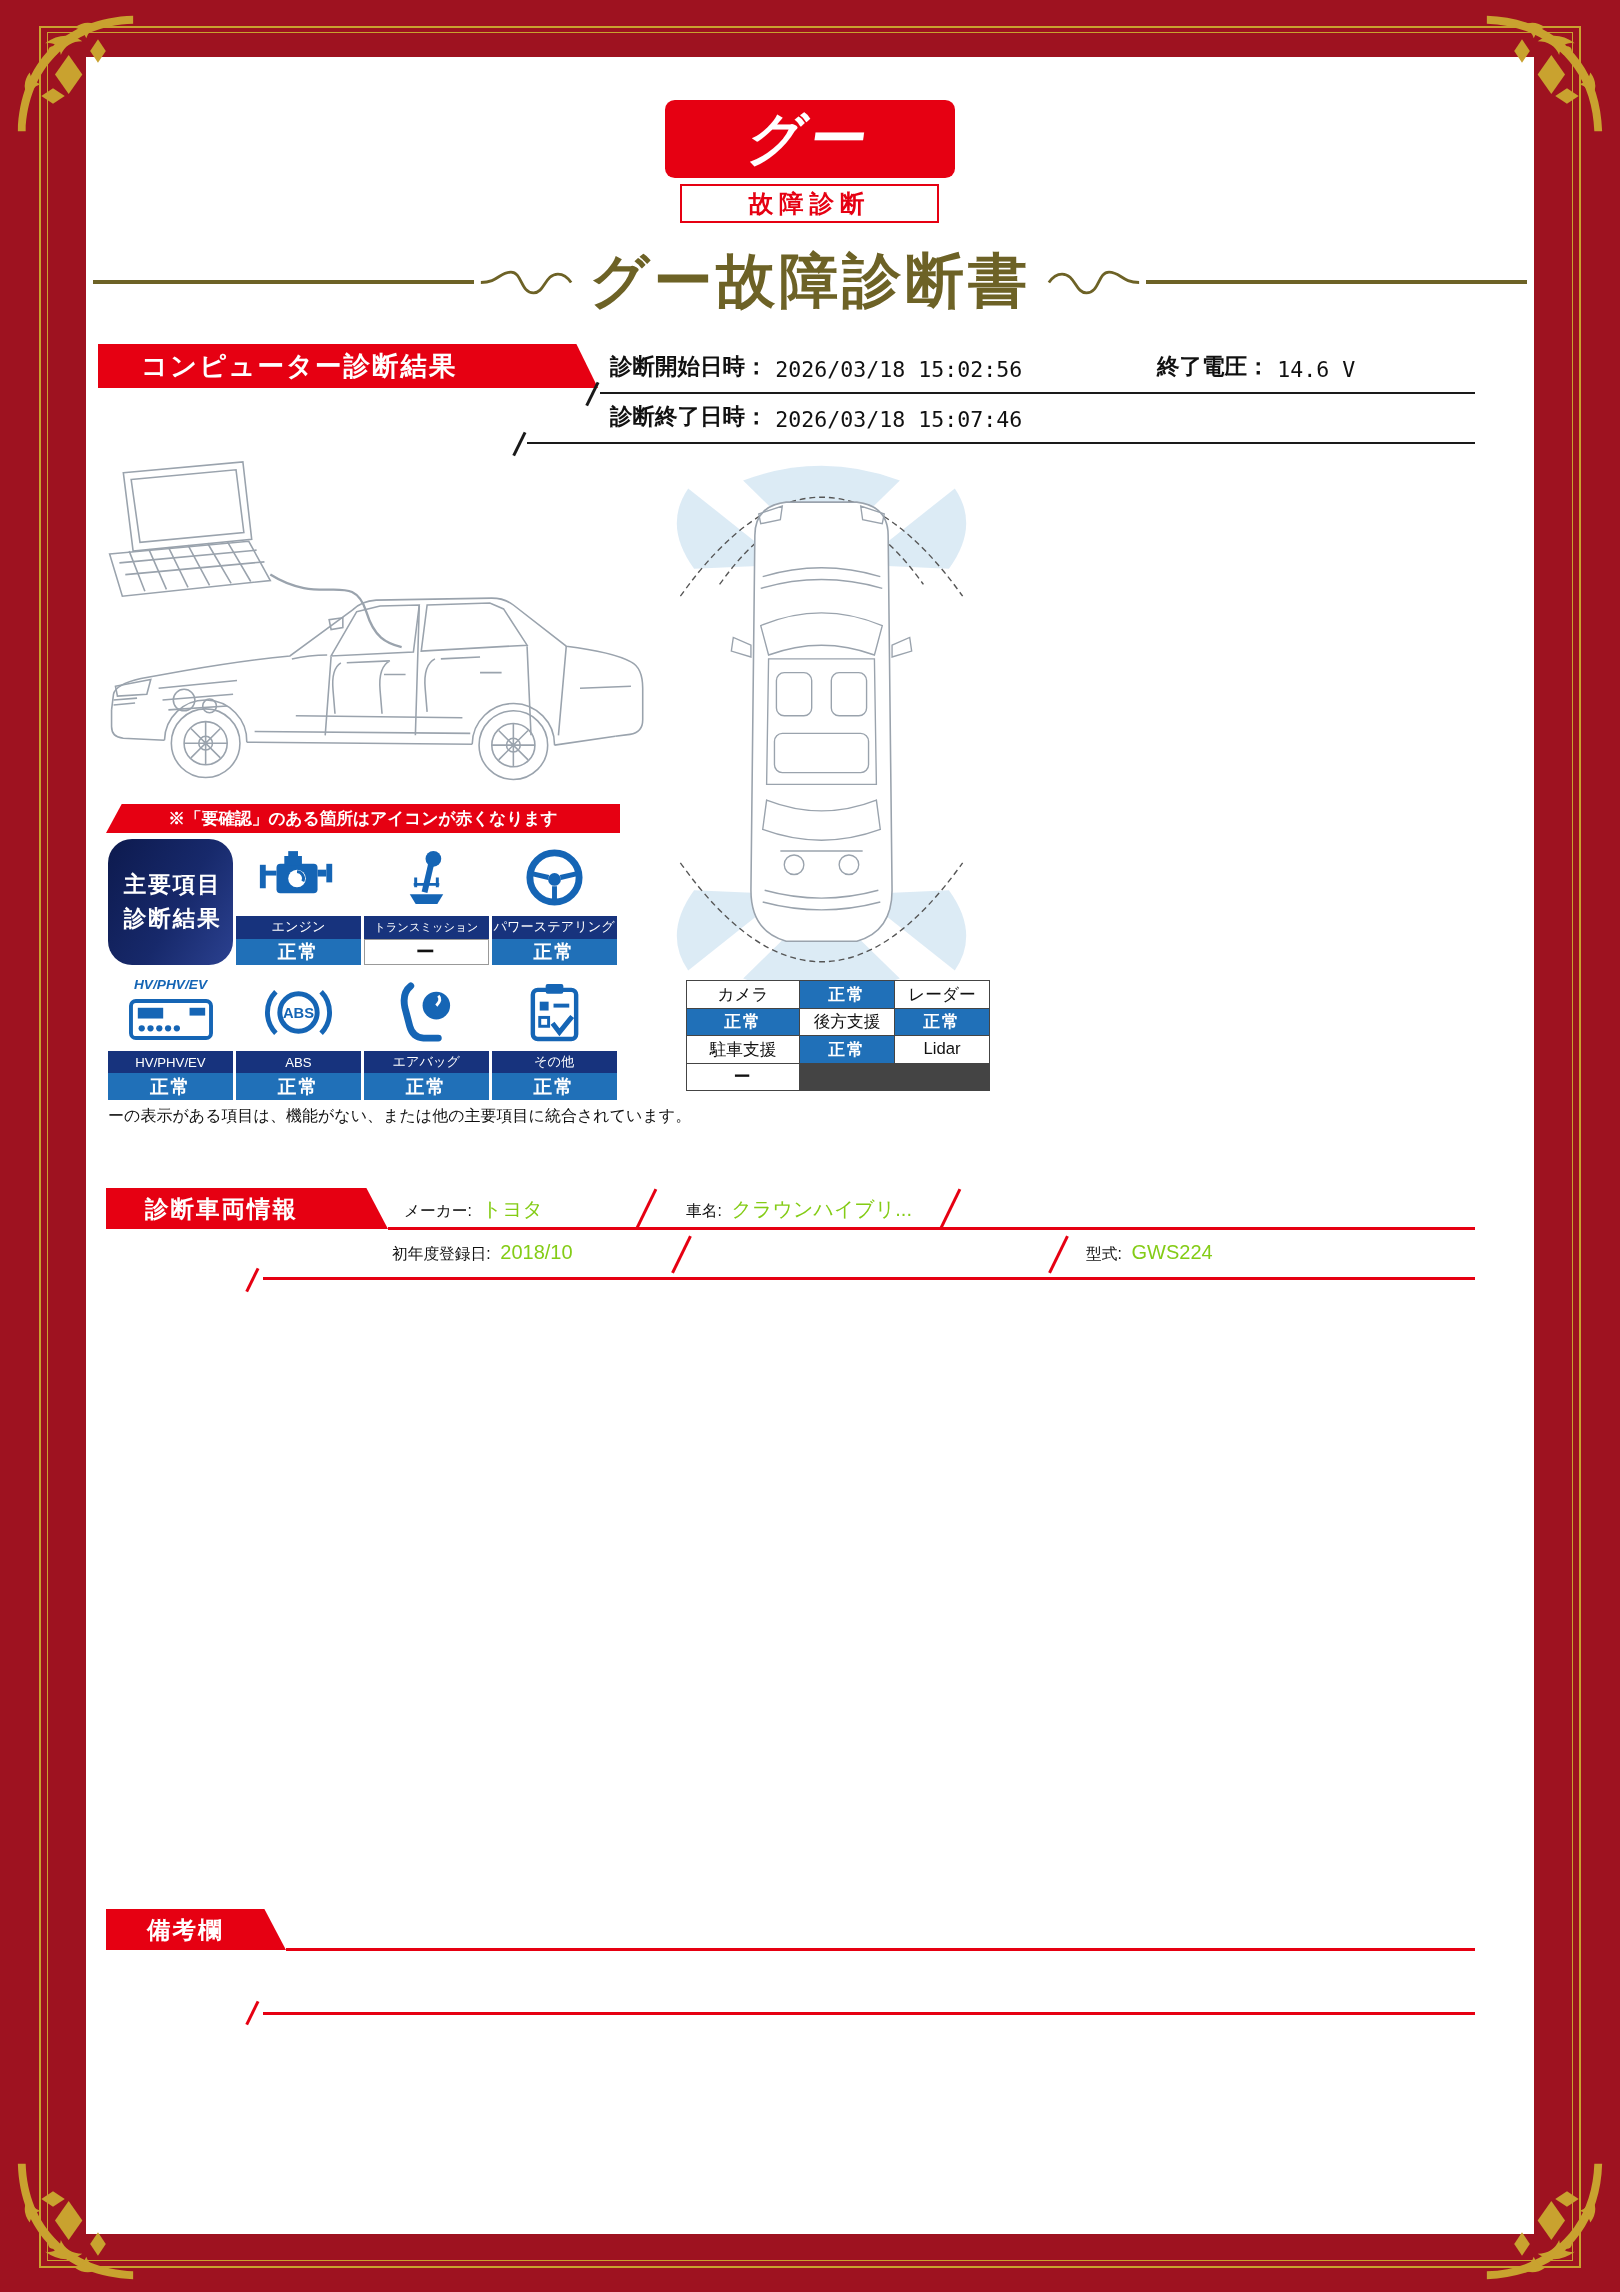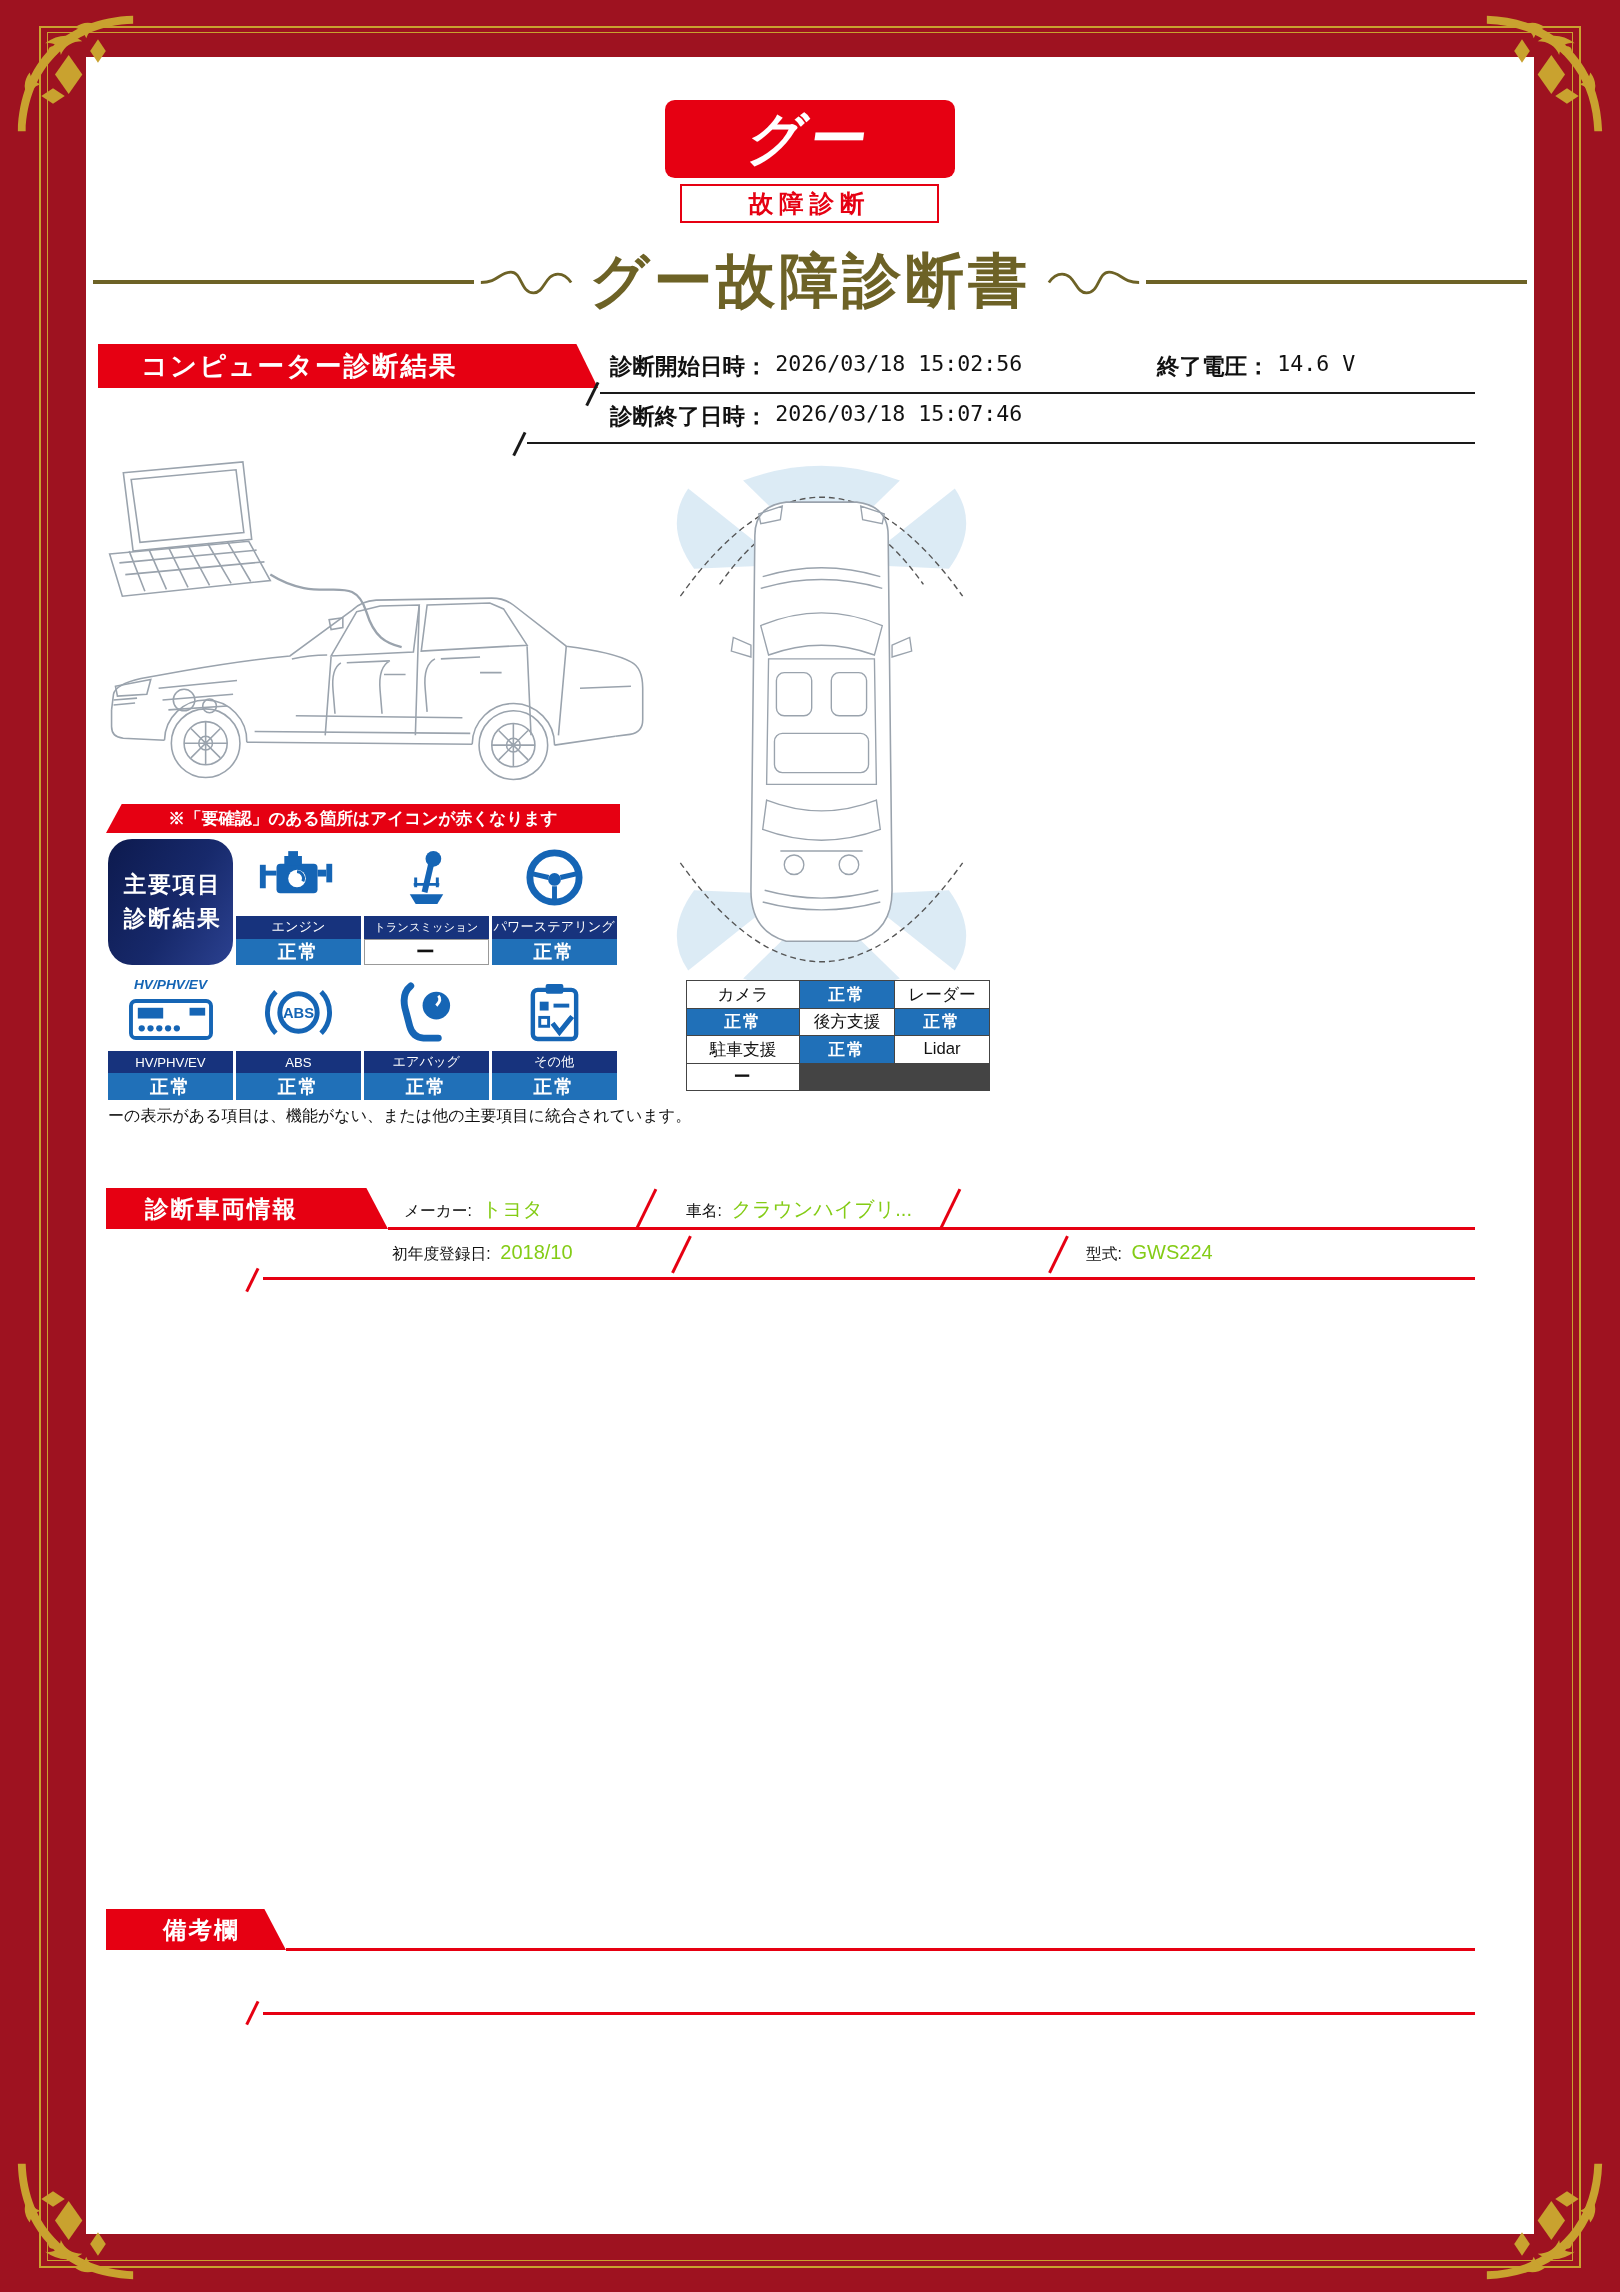--- a/index.html
+++ b/index.html
@@ -29,24 +29,24 @@
   .tline { flex:1; height:3.9px; background:#6d6226; }
   .swirl { width:94px; height:29px; flex:0 0 auto; margin:0 5.9px; }
   .swirl.flip { transform:scaleX(-1); }
   .title { font-size:59px; font-weight:bold; color:#6d6226; letter-spacing:3.9px; margin:0 9.8px; white-space:nowrap; }
 
   
   .banner { position:absolute; background:#e60012; color:#fff; font-weight:bold; display:flex; align-items:center; }
   .cut-right { clip-path:polygon(0 0, calc(100% - 21.6px) 0, 100% 100%, 0 100%); }
   #banner-computer { left:98px; top:344px; width:500px; height:44px; font-size:26.5px; padding-left:43px; letter-spacing:2px; }
   #banner-vehicle  { left:106px; top:1188px; width:282px; height:41px; font-size:23.5px; padding-left:39px; letter-spacing:2px; }
-  #banner-remarks  { left:106px; top:1909px; width:180px; height:41px; font-size:23.5px; padding-left:57px; letter-spacing:2px; }
-
-  
-  .diag-row { position:absolute; display:flex; align-items:flex-start; gap:7.8px; }
+  #banner-remarks  { left:106px; top:1909px; width:180px; height:41px; font-size:23.5px; padding-left:41px; letter-spacing:2px; }
+
+  
+  .diag-row { position:absolute; display:flex; align-items:flex-end; gap:7.8px; }
   .dlabel { font-size:22.5px; font-weight:bold; color:#111; }
   .dvalue { font-size:21.6px; font-weight:normal; font-family:"DejaVu Sans Mono", monospace; color:#111; }
   .hline { position:absolute; height:2px; background:#1a1a1a; }
   .slash { position:absolute; width:2.9px; background:#1a1a1a; transform:rotate(26deg); }
   .slash.red { background:#e60012; }
   .rline { position:absolute; height:2.9px; background:#e60012; }
 
   .notice { position:absolute; left:106px; top:804px; width:514px; height:29px; background:#e60012; color:#fff;
     font-size:16.7px; font-weight:bold; display:flex; align-items:center; justify-content:center;
     clip-path:polygon(15.7px 0,100% 0,100% 100%,0 100%); }

